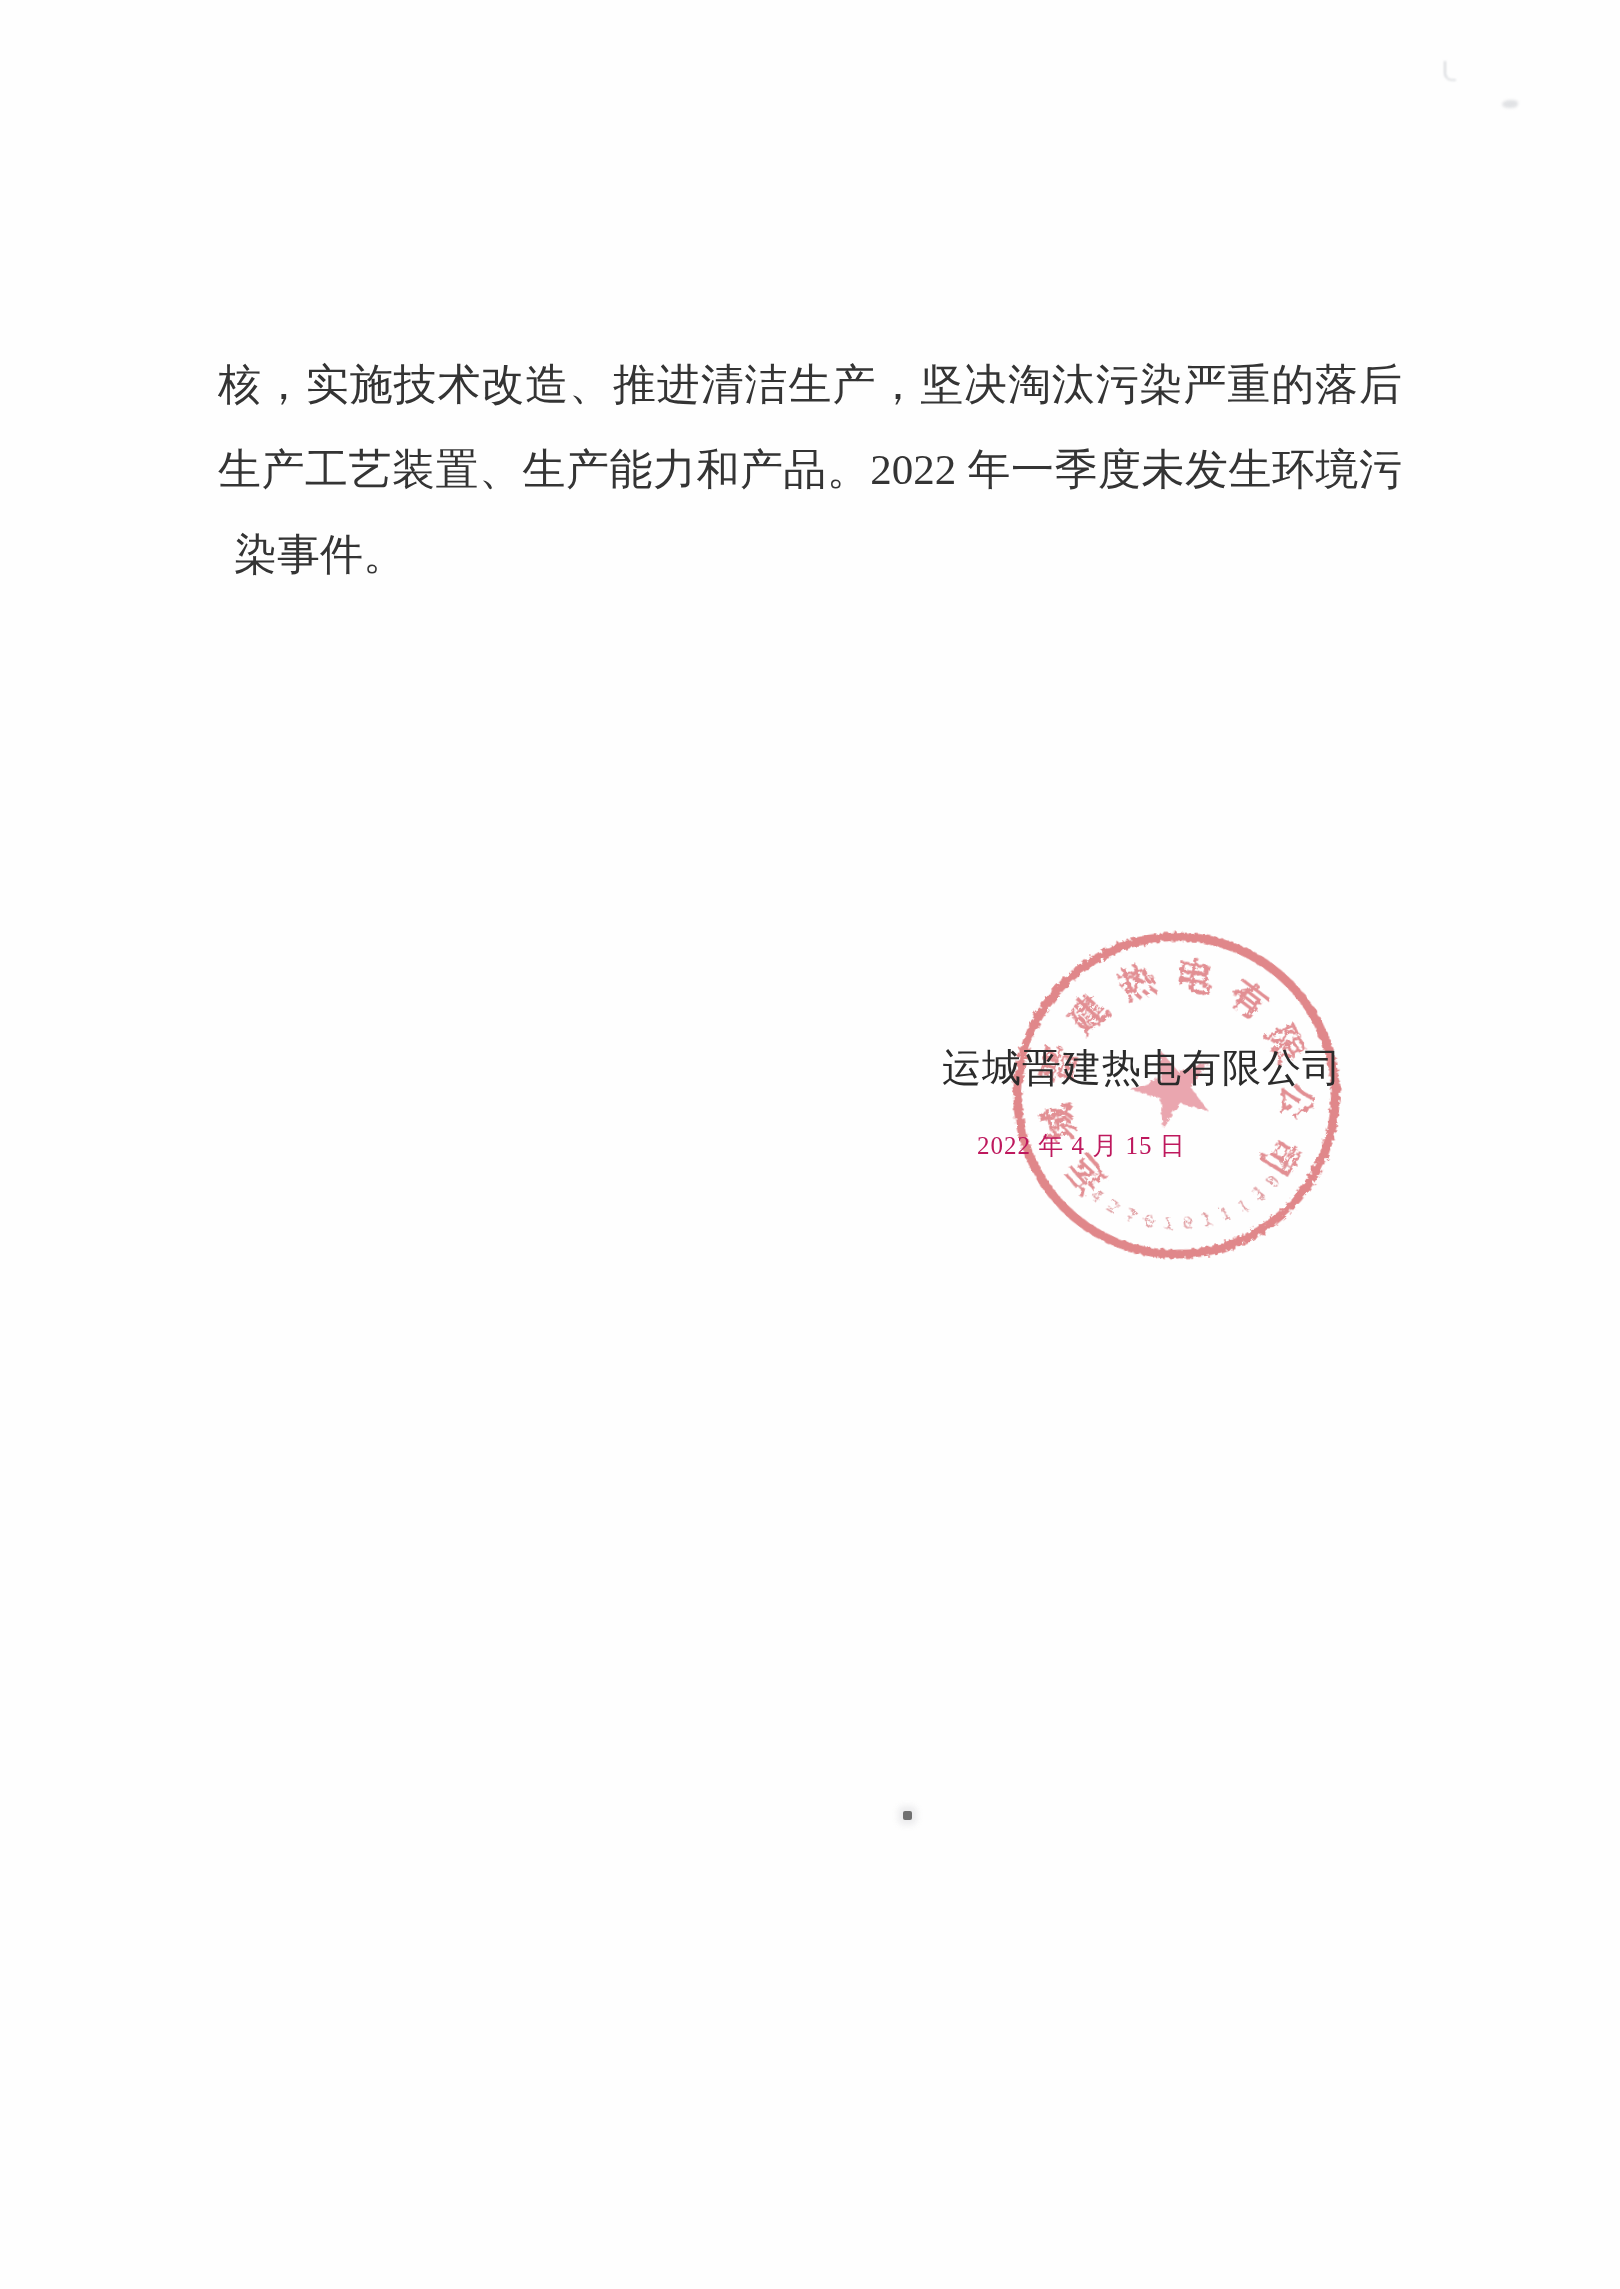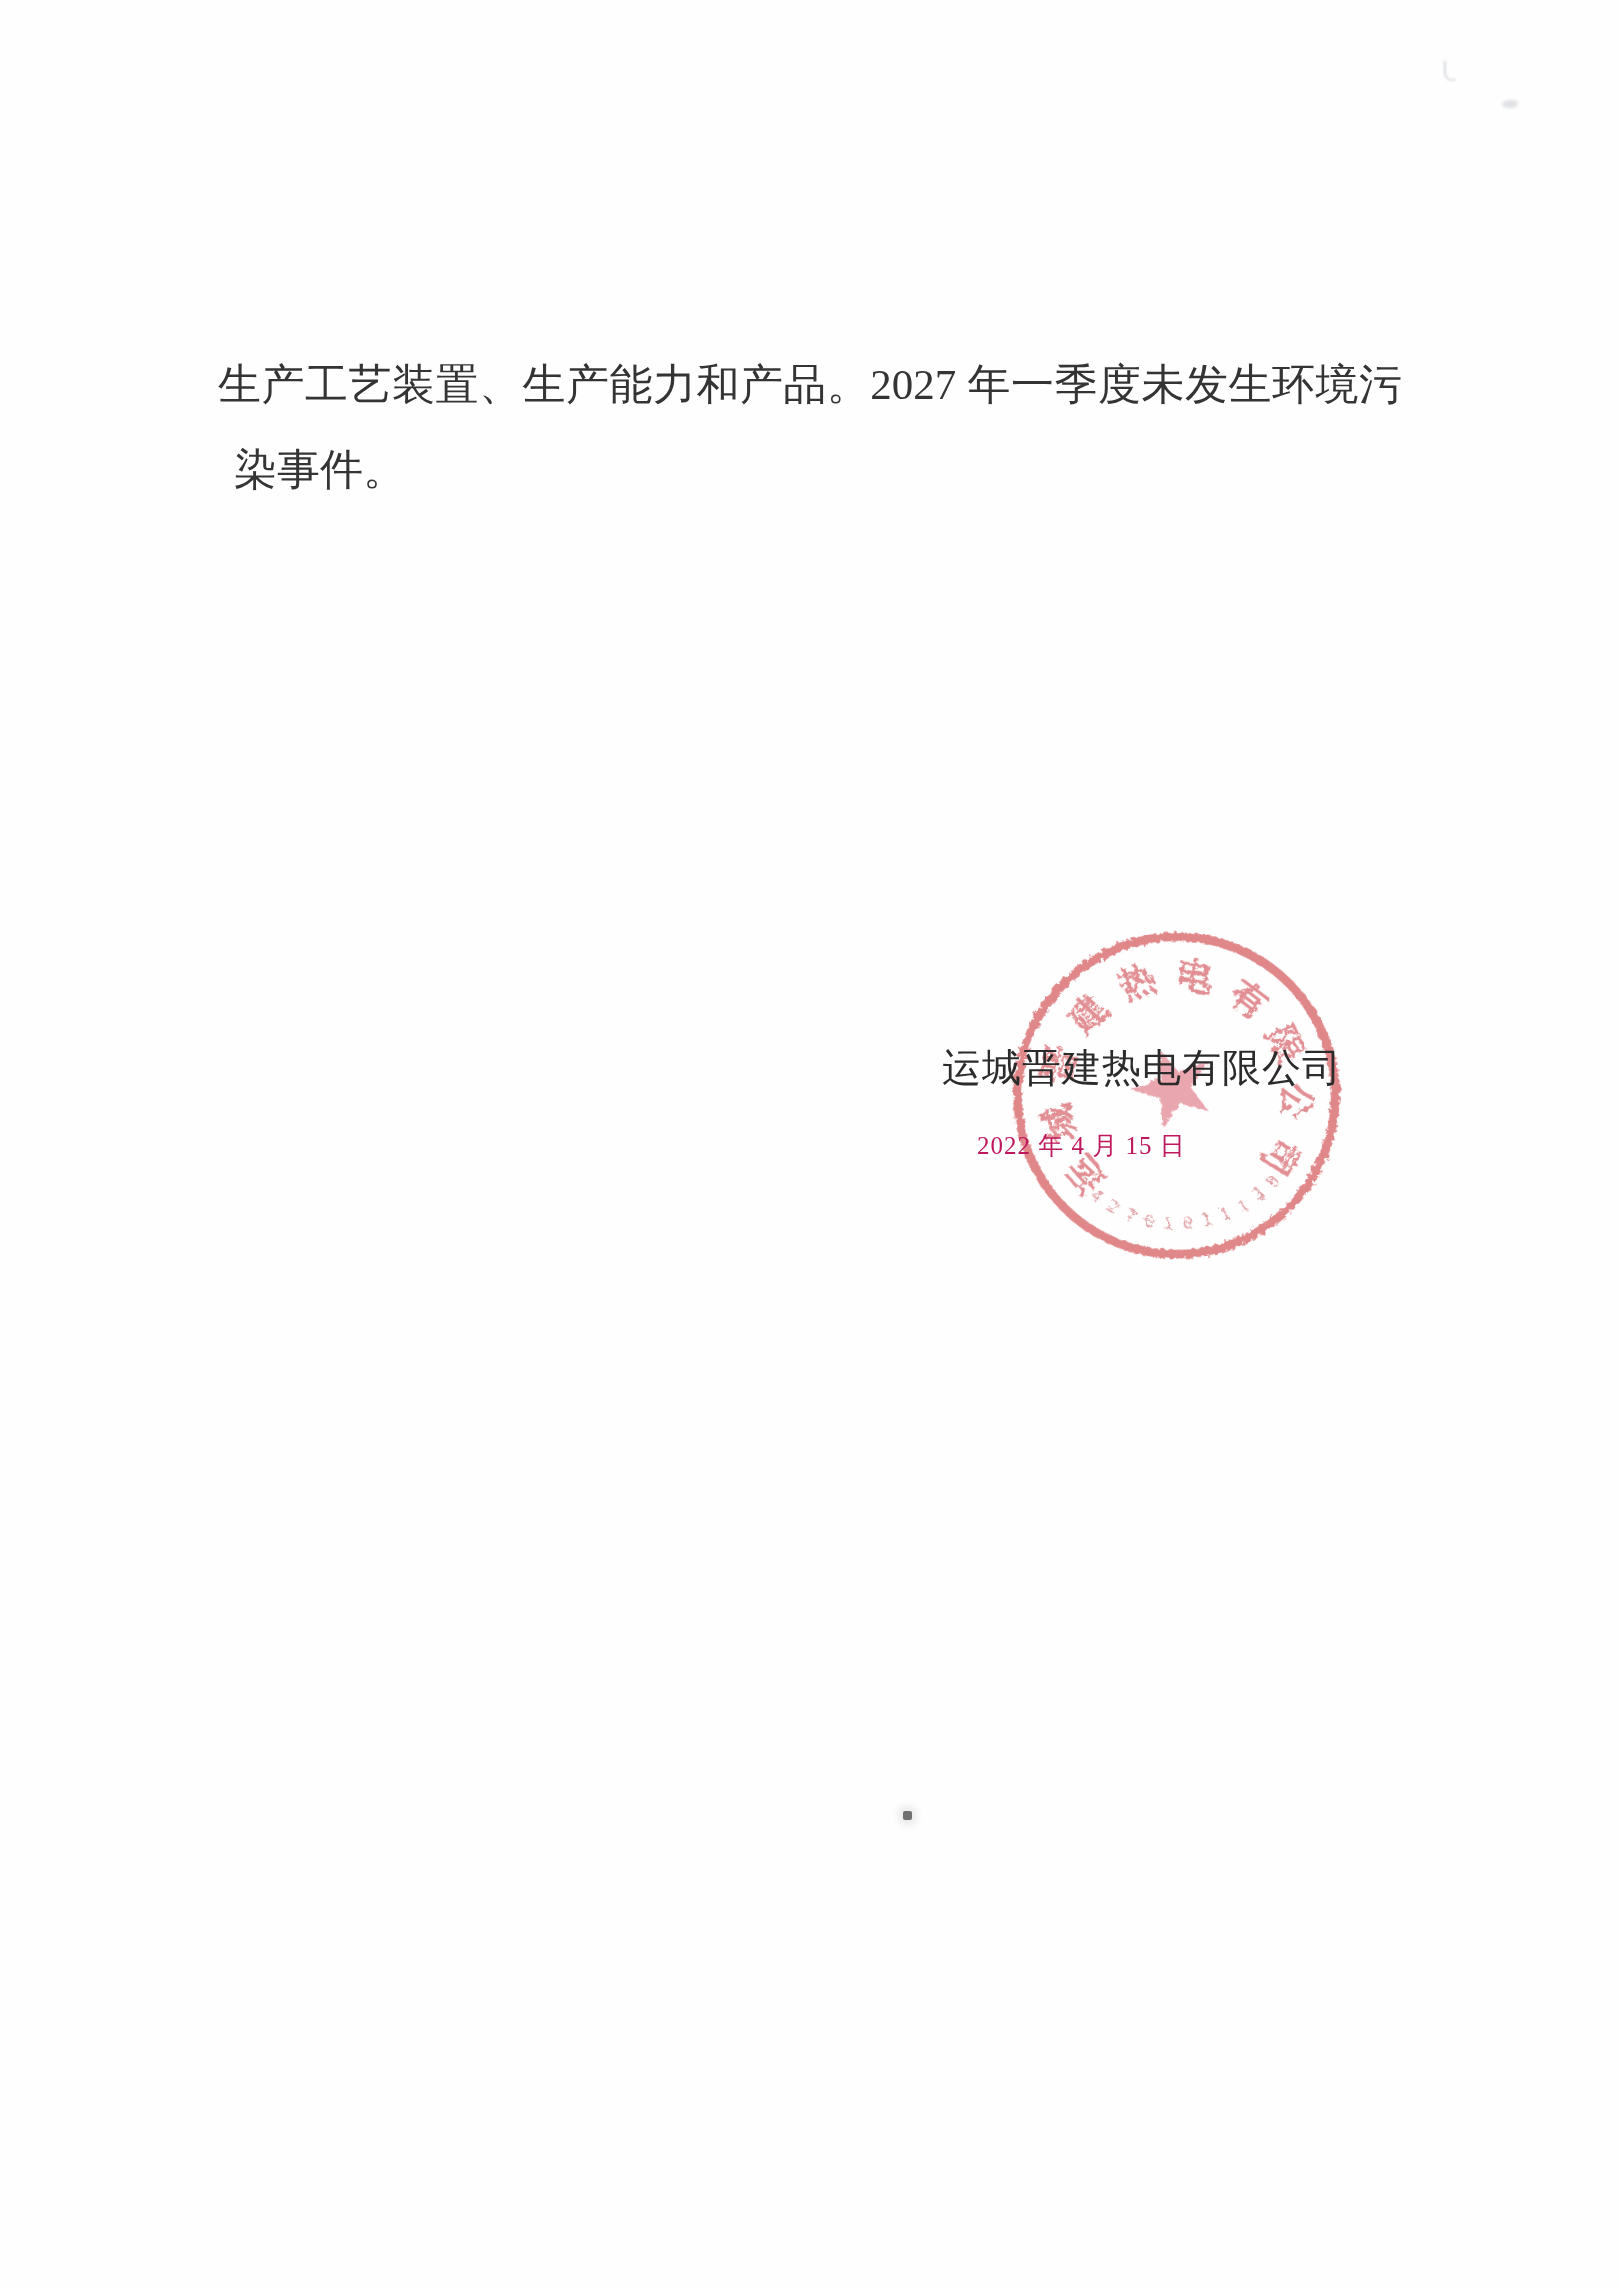--- a/index.html
+++ b/index.html
@@ -78,21 +78,22 @@
     box-shadow:0 0 5.9px 4.9px rgba(190,190,195,.35);
     filter:blur(0.5px);opacity:.8;
   }
 </style>
 </head>
 <body>
 
 <div class="page">
 
   <div class="body-text">
-    <div class="line-justify">生产工艺装置、生产能力和产品。2027 年一季度未发生环境污</div>
+    <div class="line-justify">核，实施技术改造、推进清洁生产，坚决淘汰污染严重的落后</div>
+    <div class="line-justify">生产工艺装置、生产能力和产品。2022 年一季度未发生环境污</div>
     <div class="line-left">染事件。</div>
   </div>
 
   <svg class="seal" viewBox="0 0 360 360" xmlns="http://www.w3.org/2000/svg">
     <defs>
       <filter id="stamp-rough" x="-10%" y="-10%" width="120%" height="120%">
         <feTurbulence type="fractalNoise" baseFrequency="0.22" numOctaves="2" result="n"></feTurbulence>
         <feDisplacementMap in="SourceGraphic" in2="n" scale="7"></feDisplacementMap>
       </filter>
     </defs>

